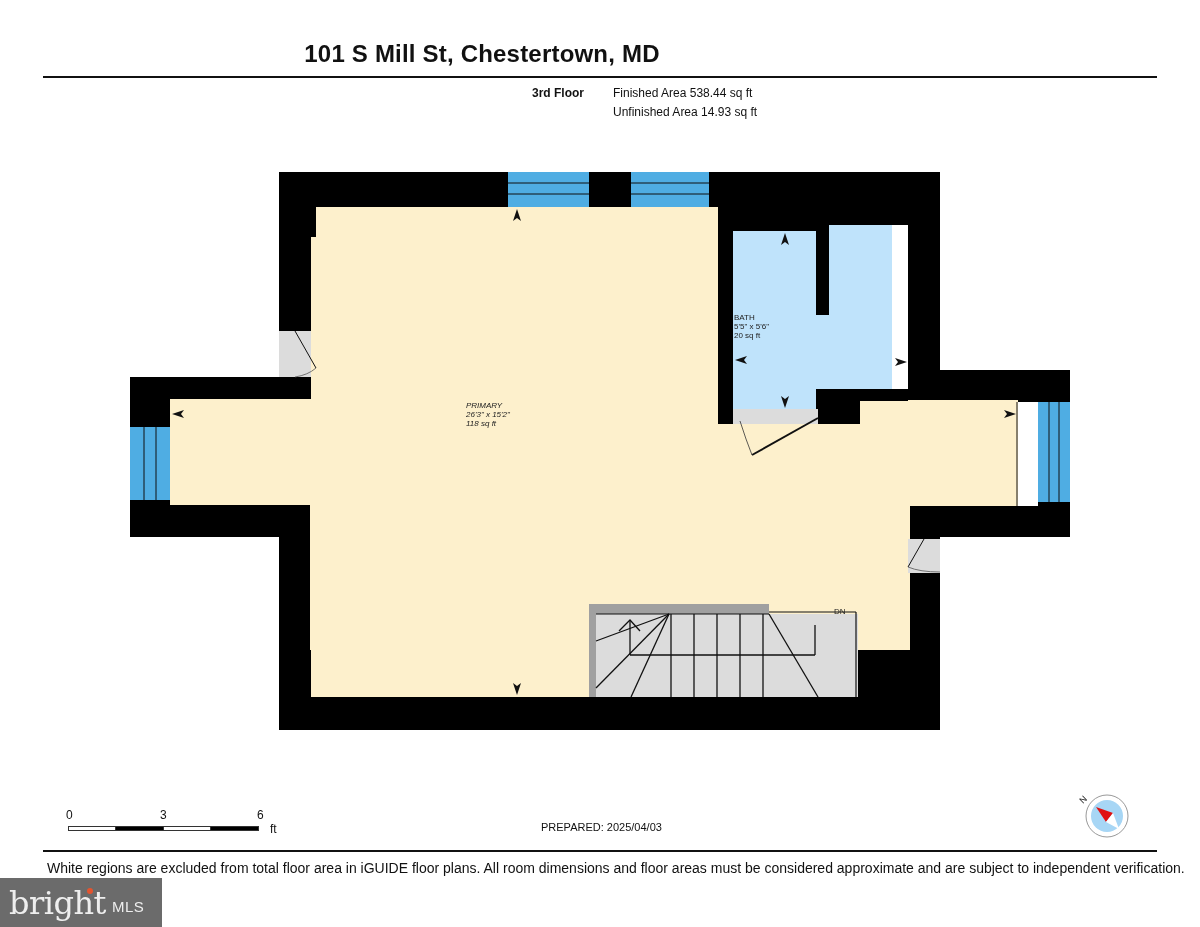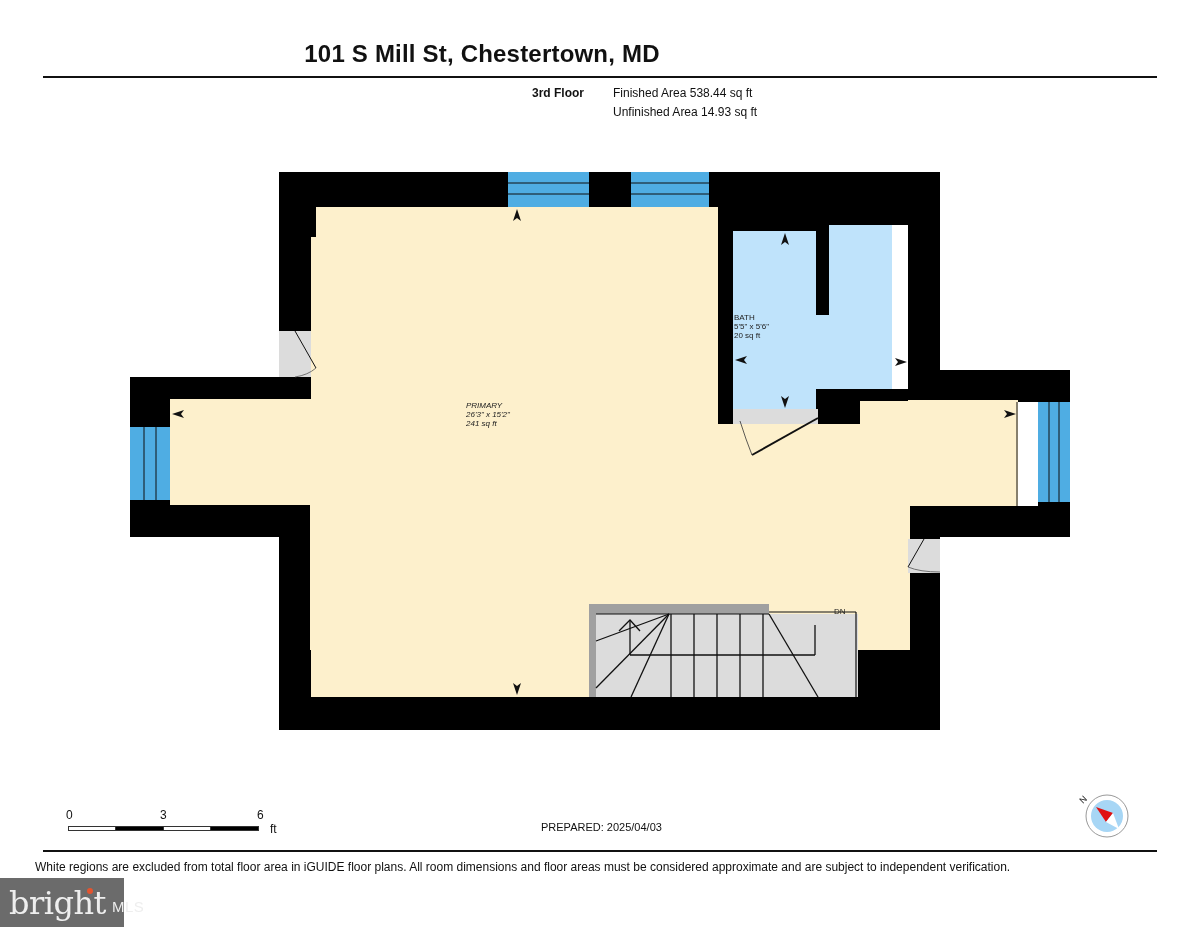--- a/index.html
+++ b/index.html
@@ -12,22 +12,22 @@
     .floor-name { left: 532px; top: 86px; font-weight: bold; }
     .finished { left: 613px; top: 86px; }
     .unfinished { left: 613px; top: 105px; }
     svg.plan { position: absolute; left: 0; top: 0; }
     .room-label { position: absolute; text-align: left; font-size: 8px; line-height: 9px; color: #222; }
     .scale { position: absolute; left: 66px; top: 808px; }
     .scale .tick { position: absolute; font-size: 12px; top: 0; }
     .scale .bar { position: absolute; top: 18px; height: 5px; border: 1px solid #333; box-sizing: border-box; }
     .scale .unit { position: absolute; left: 204px; top: 14px; font-size: 12px; text-align: center; }
     .prepared { position: absolute; left: 541px; top: 821px; font-size: 11px; text-align: center; }
-    .disclaimer { position: absolute; left: 35px; top: 860px; font-size: 12px; }
-    .logo { position: absolute; left: 0; top: 878px; width: 124px; height: 49px; background: #6b6b6b;
+    .disclaimer { position: absolute; left: 47px; top: 860px; font-size: 14px; }
+    .logo { position: absolute; left: 0; top: 878px; width: 162px; height: 49px; background: #6b6b6b;
             color: #eee; display: flex; align-items: center; }
     .logo .word { font-family: "DejaVu Serif", serif; font-size: 32px; margin-left: 9px; letter-spacing: -0.5px; position: relative; }
     .logo .mls { font-size: 15px; margin-left: 6px; margin-top: 8px; letter-spacing: 0.5px; }
     .logo .star { position: absolute; left: 78px; top: 4px; width: 6px; height: 6px; background: #e4542f; border-radius: 50%; }
   </style>
 </head>
 <body>
 
 <div class="title">101 S Mill St, Chestertown, MD</div>
 <div class="rule" style="top:76px"></div>
@@ -150,21 +150,21 @@
     <circle r="16" fill="#a7d6f5"></circle>
     <polygon points="-11,-9 6,-3 -1,6" fill="#e01010"></polygon>
     <polygon points="6,-3 -1,6 12,13" fill="#fff"></polygon>
     <text x="-24" y="-12" font-size="9" font-family="Liberation Sans, sans-serif" transform="rotate(-45 -24 -12)" fill="#111">N</text>
   </g>
 </svg>
 
 <div class="room-label" style="left:466px; top:401px; width:100px;font-style:italic;">
   <div>PRIMARY</div>
   <div>26'3" x 15'2"</div>
-  <div>241 sq ft</div>
+  <div>118 sq ft</div>
 </div>
 <div class="room-label" style="left:734px; top:313px; width:100px;">
   <div>BATH</div>
   <div>5'5" x 5'6"</div>
   <div>20 sq ft</div>
 </div>
 <div class="room-label" style="left:834px; top:587px; width:24px;margin-top:20px;">DN</div>
 
 <div class="scale">
   <span class="tick" style="left:0px">0</span>

